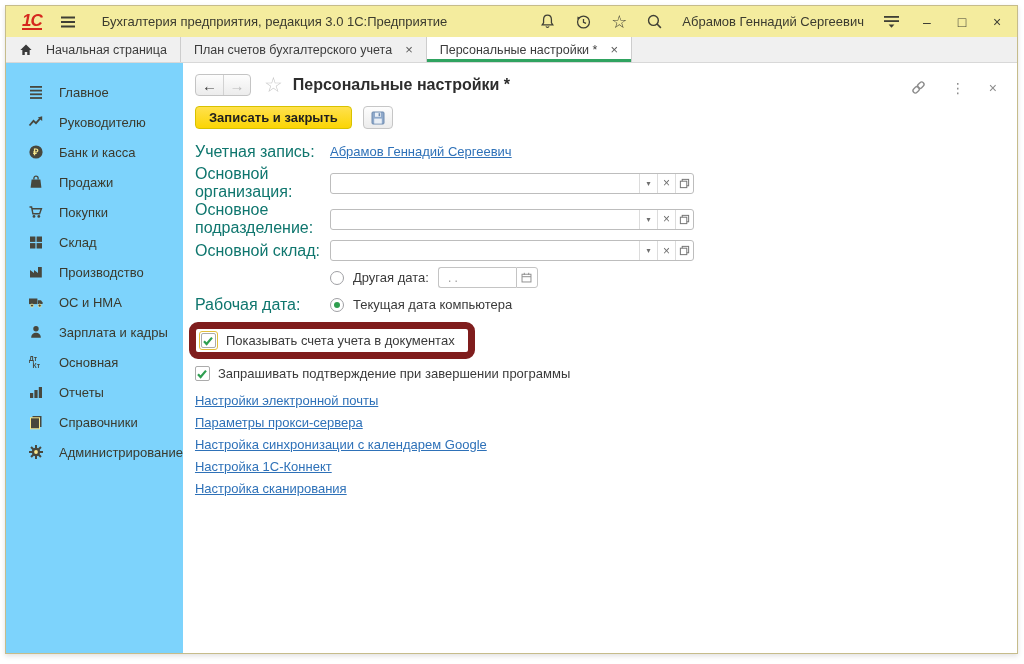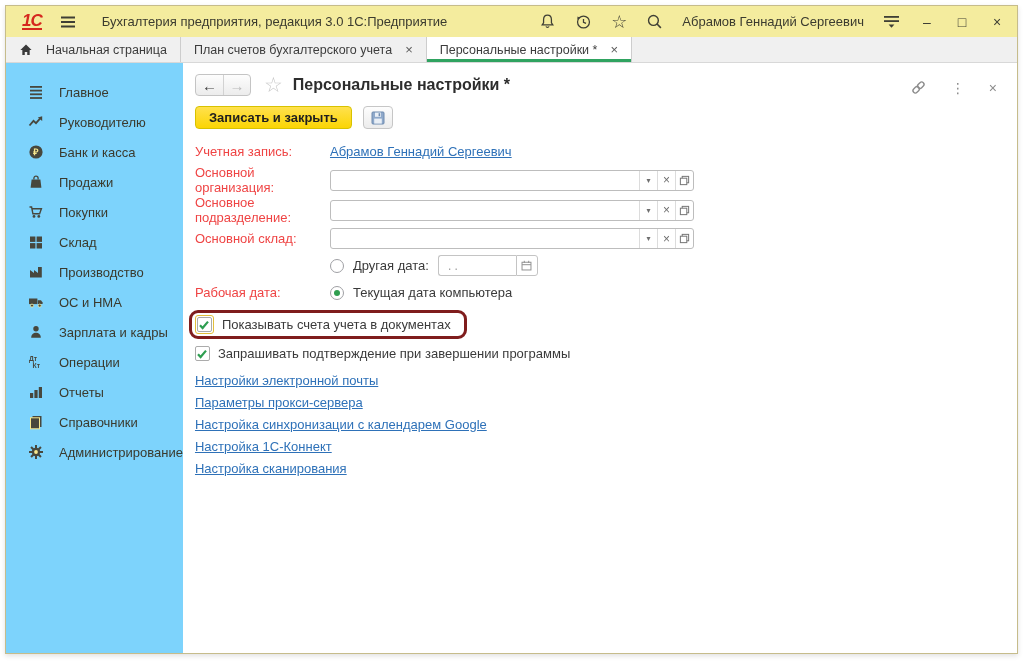--- a/index.html
+++ b/index.html
@@ -56,35 +56,35 @@
   .cmd-row { display:flex; align-items:center; gap:11px; margin-top:9px; }
   .btn-primary {
     background:linear-gradient(#FFE14E,#FBD504); border:1px solid #D8C200; border-radius:4px;
     font-weight:700; font-size:13px; color:#1E1E1E; padding:0 13px; height:23px;
     display:flex; align-items:center; cursor:pointer;
   }
   .btn-save { width:30px; height:23px; border:1px solid #C6C6C6; border-radius:4px; background:linear-gradient(#FDFDFD,#ECECEC); display:flex; align-items:center; justify-content:center; cursor:pointer; }
   
   .form { margin-top:9px; }
   .frow { display:flex; align-items:center; min-height:27px; }
-  .flabel { flex:0 0 135px; font-size:13px; color:#ef4444; }
+  .flabel { flex:0 0 135px; font-size:16px; color:#0f766e; }
   .link { color:#2E71B8; text-decoration:underline; font-size:13px; cursor:pointer; }
   .combo { display:flex; align-items:stretch; width:364px; height:21px; border:1px solid #BDBDBD; border-radius:3px; background:#fff; }
   .combo-text { flex:1; }
   .combo-btn { flex:0 0 18px; border-left:1px solid #DCDCDC; display:flex; align-items:center; justify-content:center; color:#6F6F6F; cursor:pointer; }
   .combo-btn.dd { font-size:8px; }
   .combo-btn.clr { font-size:12px; }
   .radio { width:14px; height:14px; border:1px solid #9FA0A4; border-radius:50%; background:#fff; position:relative; margin-right:9px; flex:0 0 14px; cursor:pointer; }
   .radio.checked::after { content:''; position:absolute; left:3px; top:3px; width:6px; height:6px; border-radius:50%; background:#2F9E4F; }
   .datebox { display:flex; align-items:center; margin-left:9px; }
   .date-input { width:78px; height:21px; border:1px solid #C4C4C4; border-right:none; border-radius:3px 0 0 3px; display:flex; align-items:center; padding-left:9px; color:#9B9B9B; font-size:12px; }
   .date-btn { width:22px; height:21px; border:1px solid #C4C4C4; border-radius:0 3px 3px 0; display:flex; align-items:center; justify-content:center; background:#fff; cursor:pointer; }
   .checkbox { width:15px; height:15px; border:1px solid #ABABAB; border-radius:2px; background:#fff; display:flex; align-items:center; justify-content:center; cursor:pointer; flex:0 0 15px; }
   .focus-ring { border:1px solid #E2BE3C; border-radius:3px; padding:1px; display:inline-flex; }
-  .red-box { display:inline-flex; align-items:center; border:3px solid #7f1d1d; border-radius:9px; padding:2px 13px 2px 3px; margin-left:-6px; }
+  .red-box { display:inline-flex; align-items:center; border:7px solid #7f1d1d; border-radius:9px; padding:2px 13px 2px 3px; margin-left:-6px; }
   .cb-label { font-size:13px; color:#3A3A3A; margin-left:8px; white-space:nowrap; }
   .cb-row { margin-top:4px; display:flex; align-items:center; }
   .links-list { margin-top:8px; }
   .link-row { height:22px; display:flex; align-items:center; }
 </style>
 </head>
 <body>
 
 <div class="window">
 
@@ -230,21 +230,21 @@
             <circle cx="8" cy="4.8" r="2.7" fill="#47473D"></circle>
             <path d="M3.2 13.8 C3.2 10.4 5.4 8.8 8 8.8 C10.6 8.8 12.8 10.4 12.8 13.8 Z" fill="#47473D"></path>
           </svg>
         <span>Зарплата и кадры</span>
       </div>
       <div class="side-item">
         <svg width="16" height="16" viewBox="0 0 16 16">
             <text x="1" y="7" font-size="6.8" font-weight="bold" fill="#47473D" font-family="Liberation Sans, sans-serif">Дт</text>
             <text x="4.5" y="14.4" font-size="6.8" font-weight="bold" fill="#47473D" font-family="Liberation Sans, sans-serif">Кт</text>
           </svg>
-        <span>Операции</span>
+        <span>Основная</span>
       </div>
       <div class="side-item">
         <svg width="16" height="16" viewBox="0 0 16 16">
             <g fill="#47473D">
               <rect x="2" y="9" width="3.2" height="5"></rect>
               <rect x="6.4" y="6" width="3.2" height="8"></rect>
               <rect x="10.8" y="3" width="3.2" height="11"></rect>
             </g>
           </svg>
         <span>Отчеты</span>

